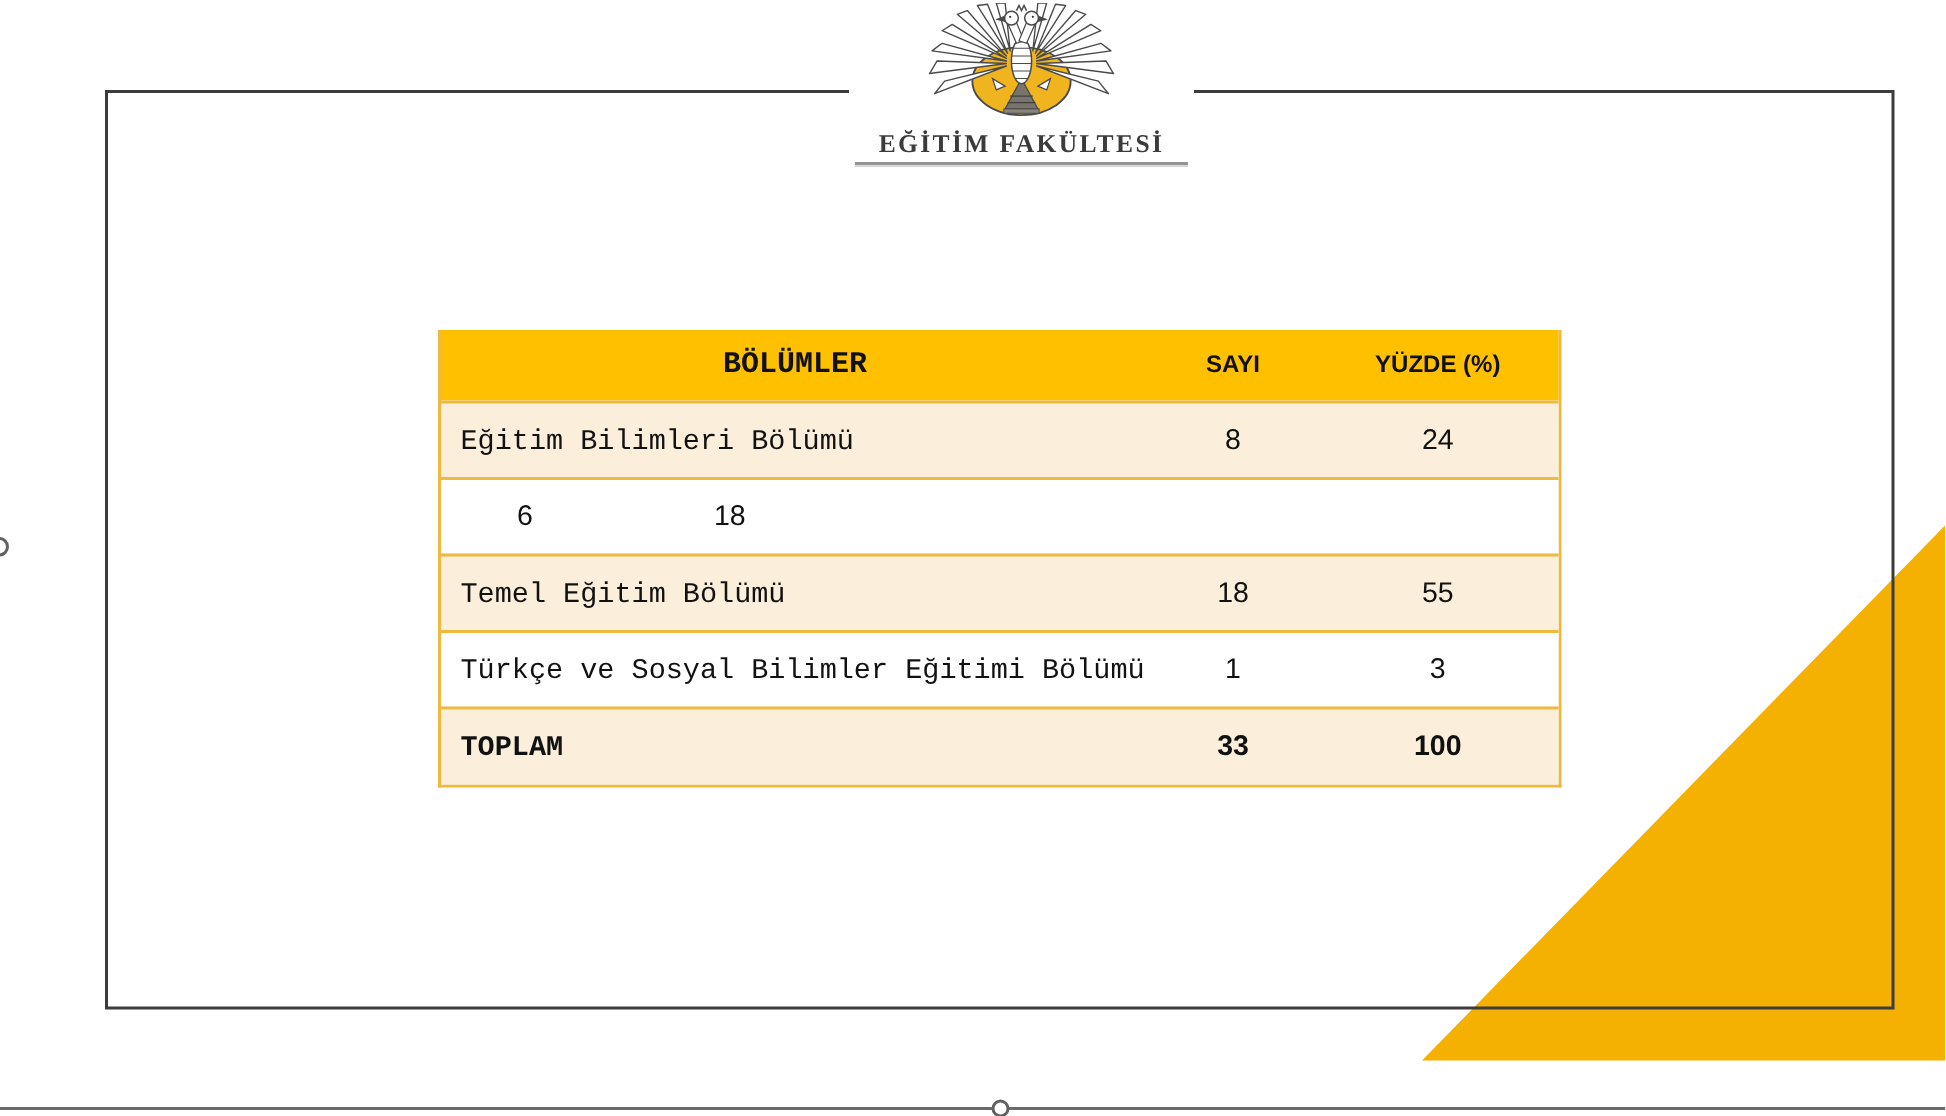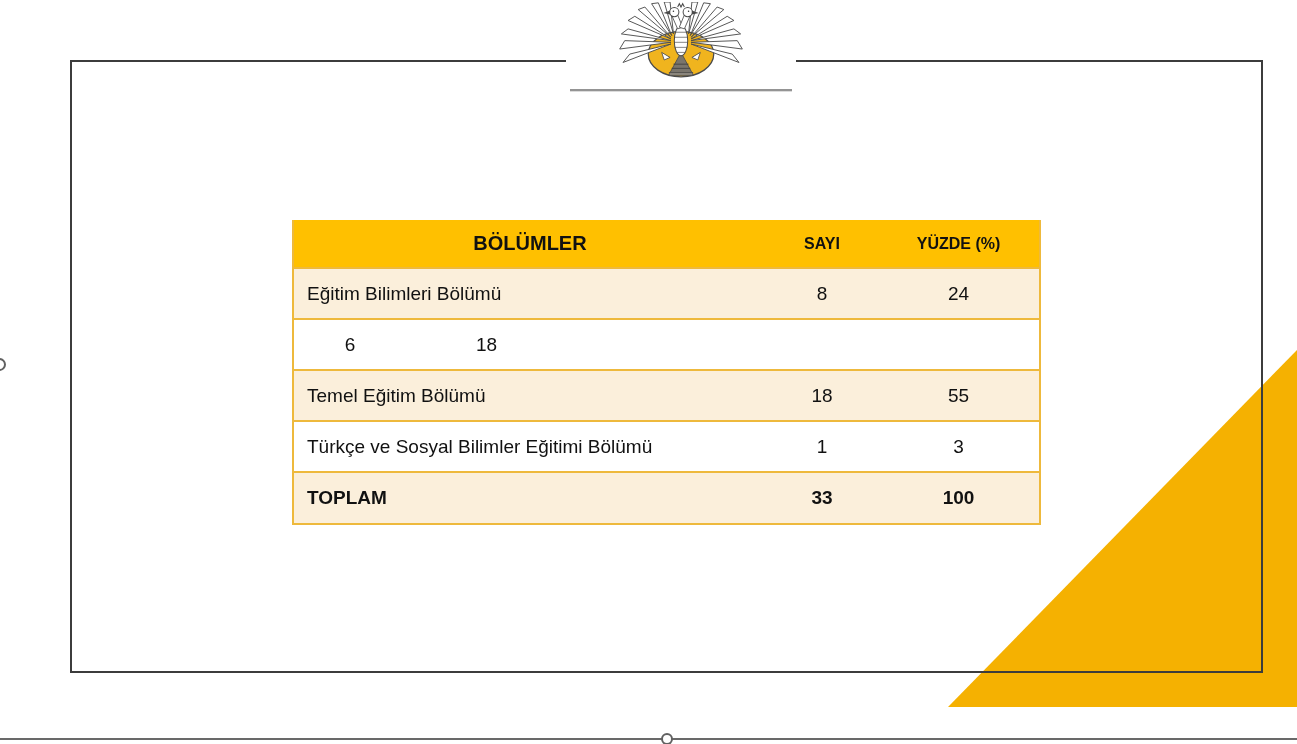--- a/index.html
+++ b/index.html
@@ -28,21 +28,21 @@
   
   #dept-table{
     position:absolute;left:292px;top:220px;width:749px;z-index:3;
     border:2px solid #EEB93C;border-top:none;box-sizing:border-box;color:#111;
   }
   .t-row{display:flex;align-items:center;height:49px;background:#ffffff;}
   .t-row + .t-row{border-top:2px solid #EEB93C;align-items:center;}
   .t-row.band{background:#FBEFDB;}
   .t-row.header{height:47px;background:#FFC000;font-weight:bold;font-size:20px;border-top:none;}
   .t-row.total{height:50px;font-weight:bold;}
-  .c1{width:472px;padding-left:13px;box-sizing:border-box;font-size:19px;text-align:left;}
+  .c1{width:472px;padding-left:13px;box-sizing:border-box;font-size:19px;text-align:left;font-family:Liberation Mono, monospace;}
   .t-row.header .c1{text-align:center;padding-left:0;font-size:20px;}
   .c2{width:112px;text-align:center;font-size:19px;}
   .c3{width:161px;text-align:center;font-size:19px;}
   .t-row.header .c2,.t-row.header .c3{font-size:16px;}
   
   #bottom-edge-line{position:absolute;left:0;top:738px;width:1297px;height:2px;background:#696969;z-index:4;}
   .handle{
     position:absolute;width:12px;height:12px;border-radius:50%;
     background:#ffffff;border:2px solid #616161;box-sizing:border-box;z-index:5;
   }
@@ -107,20 +107,21 @@
 
       <circle cx="67" cy="12" r="5.5" fill="#ffffff" stroke="#4a4a4a" stroke-width="1.2"></circle>
       <polygon points="62,10 54,13 62,15" fill="#4a4a4a"></polygon>
       <circle cx="83" cy="12" r="5.5" fill="#ffffff" stroke="#4a4a4a" stroke-width="1.2"></circle>
       <polygon points="88,10 96,13 88,15" fill="#4a4a4a"></polygon>
       <circle cx="66" cy="11" r="0.9" fill="#333"></circle>
       <circle cx="84" cy="11" r="0.9" fill="#333"></circle>
 
       <polyline points="71,6 73,2 75,6 77,2 79,6" fill="none" stroke="#4a4a4a" stroke-width="1.2"></polyline>
     </svg>
+    <div class="logo-line">EĞİTİM FAKÜLTESİ</div>
     <div id="logo-divider"></div>
   </div>
 
   <div id="dept-table">
     <div class="t-row header">
       <div class="c1">BÖLÜMLER</div>
       <div class="c2">SAYI</div>
       <div class="c3">YÜZDE (%)</div>
     </div>
     <div class="t-row band">

